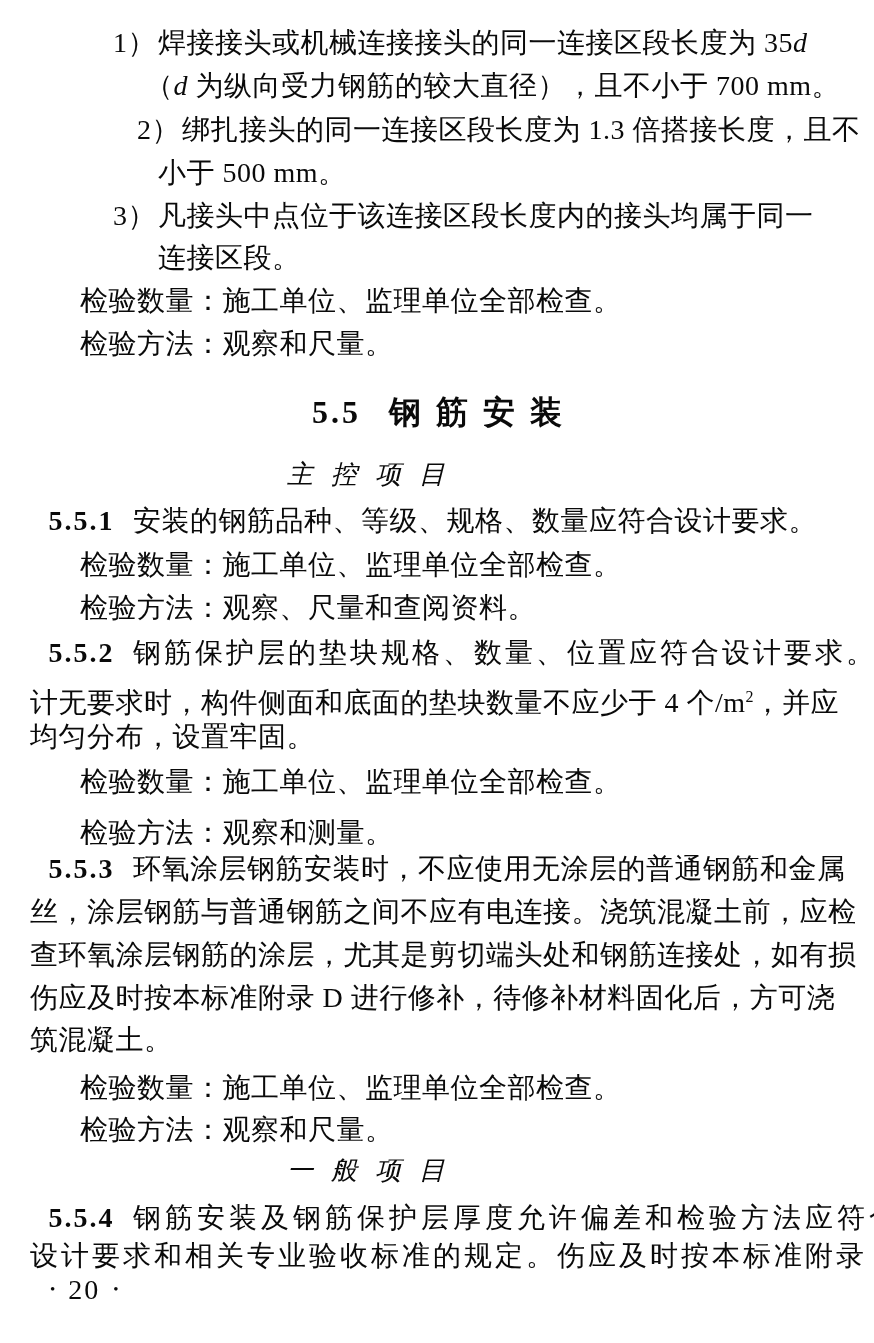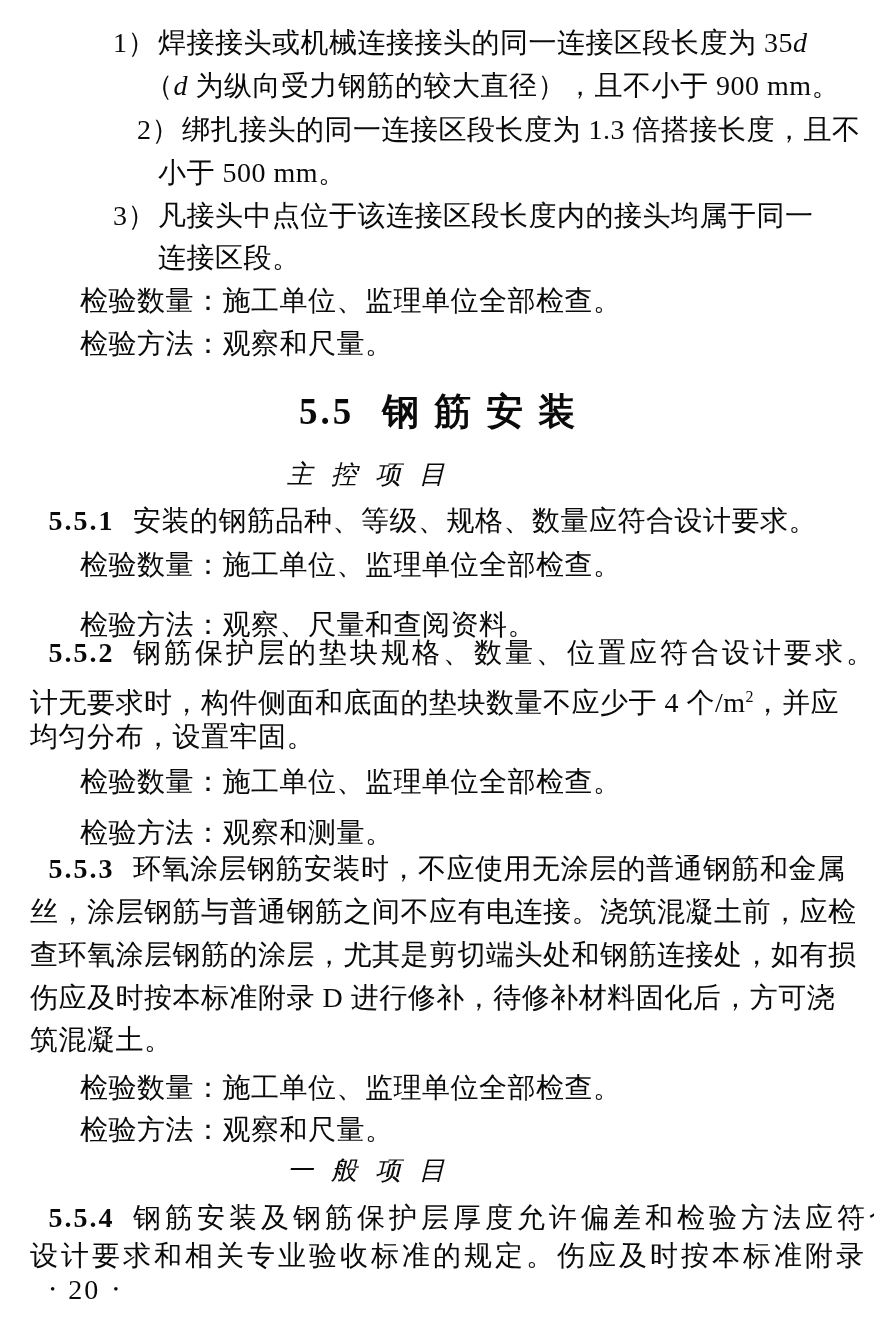--- a/index.html
+++ b/index.html
@@ -26,21 +26,21 @@
   .seg-t { }
   .seg-i { font-style: italic; }
   .seg-sup { font-size: 16px; vertical-align: 10px; letter-spacing: 0; }
   
   .heading {
     position: absolute;
     left: 0; top: 391px;
     width: 874px;
     text-align: center;
     font-weight: bold;
-    font-size: 37px;
+    font-size: 32px;
     line-height: 42px;
   }
   .heading .h-num { letter-spacing: 3px; margin-right: 28px; }
   .heading .h-title { letter-spacing: 15px; margin-right: -15px; }
   
   .subheading {
     position: absolute;
     left: 0;
     width: 732px;
     text-align: center;
@@ -70,30 +70,30 @@
 
   <div class="heading">
     <span class="h-num">5.5</span><span class="h-title">钢筋安装</span>
   </div>
 
   <div class="subheading main">主控项目</div>
   <div class="subheading general">一般项目</div>
 
   <div id="lines-root">
       <div class="line" style="top: 22px; left: 113px;"><span class="seg-marker">1）</span><span class="seg-t">焊接接头或机械连接接头的同一连接区段长度为 35</span><span class="seg-i">d</span></div>
-      <div class="line" style="top: 65px; left: 145px;"><span class="seg-t">（</span><span class="seg-i">d</span><span class="seg-t"> 为纵向受力钢筋的较大直径），且不小于 900 mm。</span></div>
+      <div class="line" style="top: 65px; left: 145px;"><span class="seg-t">（</span><span class="seg-i">d</span><span class="seg-t"> 为纵向受力钢筋的较大直径），且不小于 700 mm。</span></div>
       <div class="line" style="top: 109px; left: 113px; margin-left: 24px;"><span class="seg-marker">2）</span><span class="seg-t">绑扎接头的同一连接区段长度为 1.3 倍搭接长度，且不</span></div>
       <div class="line" style="top: 152px; left: 158px;"><span class="seg-t">小于 500 mm。</span></div>
       <div class="line" style="top: 195px; left: 113px;"><span class="seg-marker">3）</span><span class="seg-t">凡接头中点位于该连接区段长度内的接头均属于同一</span></div>
       <div class="line" style="top: 237px; left: 158px;"><span class="seg-t">连接区段。</span></div>
       <div class="line" style="top: 280px; left: 80px;"><span class="seg-t">检验数量：施工单位、监理单位全部检查。</span></div>
       <div class="line" style="top: 323px; left: 80px;"><span class="seg-t">检验方法：观察和尺量。</span></div>
       <div class="line" style="top: 500px; left: 30px;"><span class="seg-clause">5.5.1</span><span class="seg-t">安装的钢筋品种、等级、规格、数量应符合设计要求。</span></div>
       <div class="line" style="top: 544px; left: 80px;"><span class="seg-t">检验数量：施工单位、监理单位全部检查。</span></div>
-      <div class="line" style="top: 604px; left: 80px;"><span class="seg-t">检验方法：观察、尺量和查阅资料。</span></div>
+      <div class="line" style="top: 587px; left: 80px;"><span class="seg-t">检验方法：观察、尺量和查阅资料。</span></div>
       <div class="line" style="top: 632px; left: 30px; letter-spacing: 3px;"><span class="seg-clause">5.5.2</span><span class="seg-t">钢筋保护层的垫块规格、数量、位置应符合设计要求。设</span></div>
       <div class="line" style="top: 676px; left: 30px;"><span class="seg-t">计无要求时，构件侧面和底面的垫块数量不应少于 4 个/m</span><span class="seg-sup">2</span><span class="seg-t">，并应</span></div>
       <div class="line" style="top: 716px; left: 30px;"><span class="seg-t">均匀分布，设置牢固。</span></div>
       <div class="line" style="top: 761px; left: 80px;"><span class="seg-t">检验数量：施工单位、监理单位全部检查。</span></div>
       <div class="line" style="top: 806px; left: 80px; margin-top: 6px;"><span class="seg-t">检验方法：观察和测量。</span></div>
       <div class="line" style="top: 848px; left: 30px;"><span class="seg-clause">5.5.3</span><span class="seg-t">环氧涂层钢筋安装时，不应使用无涂层的普通钢筋和金属</span></div>
       <div class="line" style="top: 891px; left: 30px;"><span class="seg-t">丝，涂层钢筋与普通钢筋之间不应有电连接。浇筑混凝土前，应检</span></div>
       <div class="line" style="top: 934px; left: 30px;"><span class="seg-t">查环氧涂层钢筋的涂层，尤其是剪切端头处和钢筋连接处，如有损</span></div>
       <div class="line" style="top: 977px; left: 30px;"><span class="seg-t">伤应及时按本标准附录 D 进行修补，待修补材料固化后，方可浇</span></div>
       <div class="line" style="top: 1019px; left: 30px;"><span class="seg-t">筑混凝土。</span></div>

